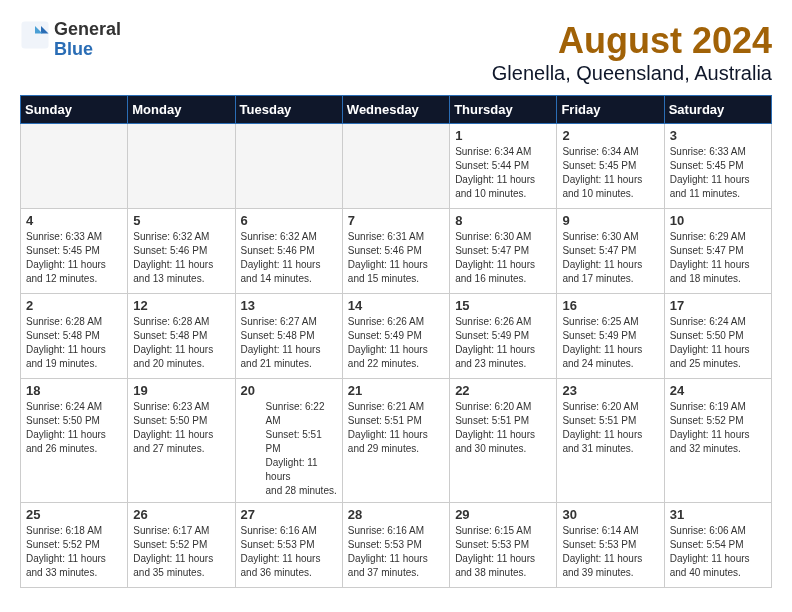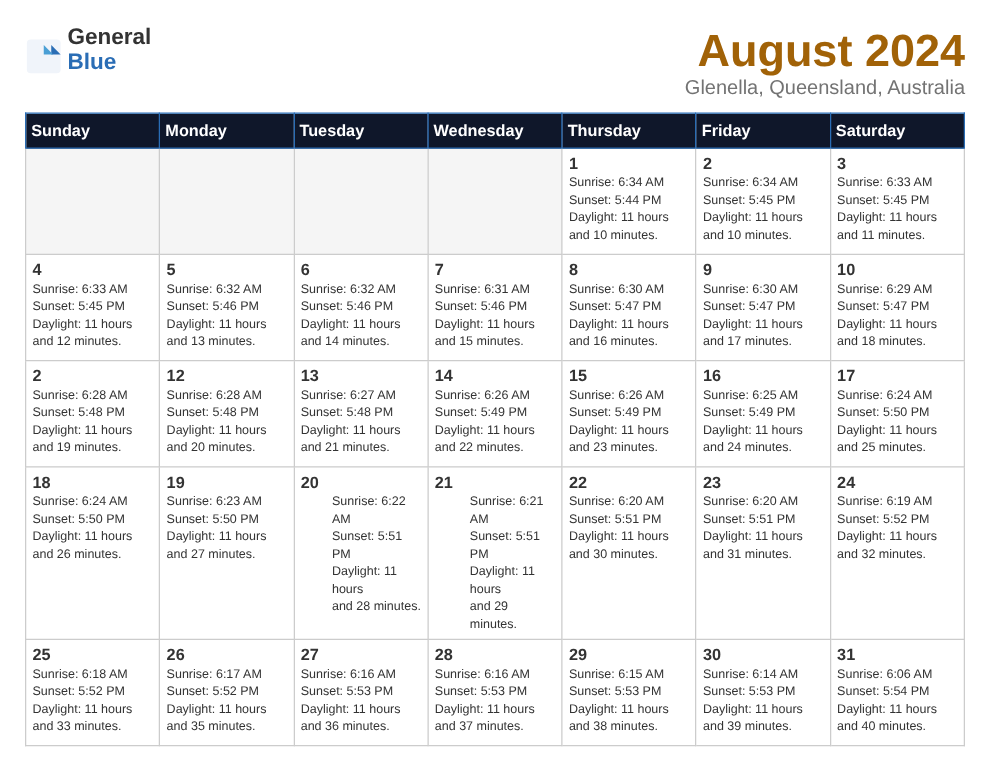--- a/index.html
+++ b/index.html
@@ -11,21 +11,21 @@
       padding: 20px;
     }
     .header {
       display: flex;
       align-items: flex-start;
       justify-content: space-between;
       margin-bottom: 10px;
     }
     .logo {
       display: flex;
-      align-items: flex-end;
+      align-items: flex-start;
       gap: 4px;
     }
     .logo-text {
       font-size: 18px;
       font-weight: bold;
       line-height: 1.1;
     }
     .logo-general { color: #333; }
     .logo-blue { color: #2a6db5; }
     .logo-icon {
@@ -34,22 +34,22 @@
     }
     .title-block {
       text-align: right;
     }
     .month-year {
       font-size: 36px;
       font-weight: bold;
       color: #a16207;
     }
     .location {
-      font-size: 16px;
-      color: #737373;
+      font-size: 20px;
+      color: #0f172a;
     }
     .calendar-table {
       width: 100%;
       border-collapse: collapse;
       table-layout: fixed;
     }
     .calendar-table th {
       background: #0f172a;
       color: #fff;
       font-size: 13px;
@@ -264,21 +264,21 @@
         </td>
         <td>
           <span class="day-number">20</span>
           <div class="cell-info" style="white-space: pre-line; margin-left: 25px;">Sunrise: 6:22 AM
 Sunset: 5:51 PM
 Daylight: 11 hours
 and 28 minutes.</div>
         </td>
         <td>
           <span class="day-number">21</span>
-          <div class="cell-info" style="white-space: pre-line; margin-left: 28px;">Sunrise: 6:21 AM
+          <div class="cell-info" style="white-space: pre-line;">Sunrise: 6:21 AM
 Sunset: 5:51 PM
 Daylight: 11 hours
 and 29 minutes.</div>
         </td>
         <td>
           <span class="day-number">22</span>
           <div class="cell-info" style="white-space: pre-line;">Sunrise: 6:20 AM
 Sunset: 5:51 PM
 Daylight: 11 hours
 and 30 minutes.</div>

